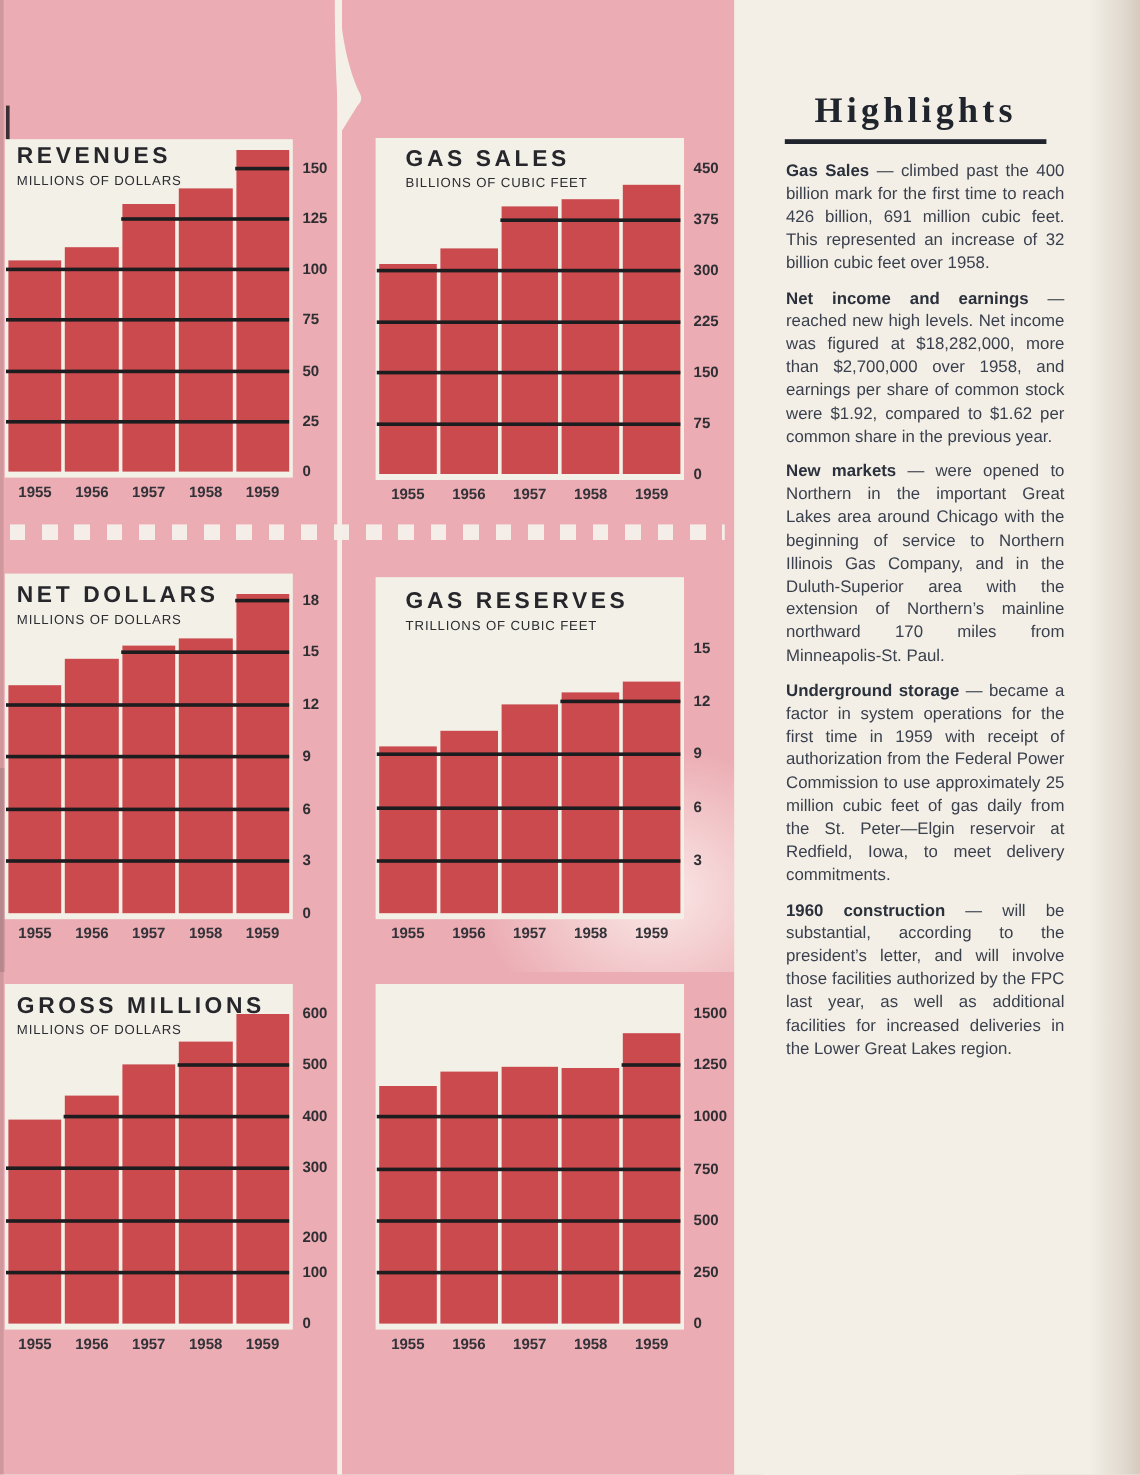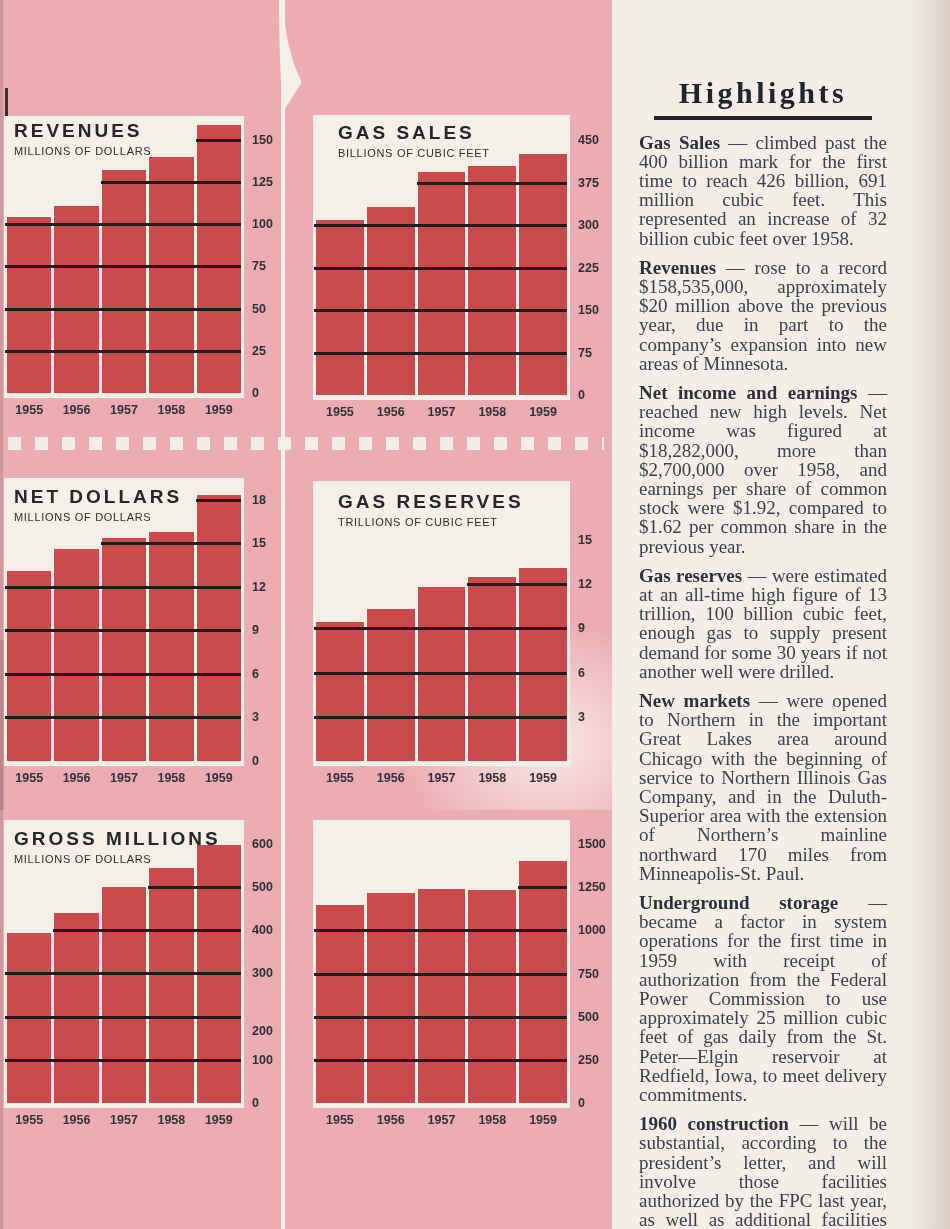--- a/index.html
+++ b/index.html
@@ -30,22 +30,22 @@
   .bar{position:absolute;bottom:5px;background:var(--red);}
   .gridline{position:absolute;height:3px;background:var(--grid);}
   .ytick{position:absolute;font-weight:700;font-size:12.5px;color:#2e2e33;width:40px;}
   .year{position:absolute;font-weight:700;font-size:12.5px;color:#323238;text-align:center;}
   
   .hl{position:absolute;left:612px;top:0;width:338px;height:1229px;background:var(--cream);}
   .hl-inner{position:absolute;left:27px;top:76px;width:248px;}
   .hl-title{margin:0;text-align:center;font-family:"Liberation Serif",serif;font-weight:700;
         font-size:30px;line-height:1.15;letter-spacing:3.5px;color:#20242c;}
   .hl-rule{width:218px;height:4px;background:#20242c;margin:5px auto 13px auto;}
-  .hl-p{font-family:Liberation Serif, serif;font-size:19px;line-height:19.2px;color:var(--ink);
-        text-align:justify;margin:0 0 10px 0;}
+  .hl-p{font-family:Liberation Sans, sans-serif;font-size:14px;line-height:19.2px;color:var(--ink);
+        text-align:justify;margin:0 0 10px 16px;}
   .hl-lead{font-weight:700;color:#2b313c;}
 </style>
 </head>
 <body>
 
 <div class="page">
   <div class="pink-area"></div>
   <div class="scan-light"></div>
   <div class="dashed-band"></div>
   <div class="spine-soft"></div>
@@ -234,23 +234,21 @@
   <svg class="curl" viewBox="0 0 34 120">
     <path d="M2 0 L6 0 C7 30 14 60 23 78 C25 82 24 85 21 88 L6 112 C3 70 2 35 2 0 Z" fill="#f4f0e8"></path>
   </svg>
 
   <aside class="hl">
     <div class="hl-inner">
       <h1 class="hl-title">Highlights</h1>
       <div class="hl-rule"></div>
       <div id="hl-paragraphs">
           <p class="hl-p"><span class="hl-lead">Gas Sales </span><span class="hl-text">— climbed past the 400 billion mark for the first time to reach 426 billion, 691 million cubic feet. This represented an increase of 32 billion cubic feet over 1958.</span></p>
-          <p class="hl-p"><span class="hl-lead">Revenues </span><span class="hl-text">— rose to a record $158,535,000, approximately $20 million above the previous year, due in part to the company’s expansion into new areas of Minnesota.</span></p>
           <p class="hl-p"><span class="hl-lead">Net income and earnings </span><span class="hl-text">— reached new high levels. Net income was figured at $18,282,000, more than $2,700,000 over 1958, and earnings per share of common stock were $1.92, compared to $1.62 per common share in the previous year.</span></p>
-          <p class="hl-p"><span class="hl-lead">Gas reserves </span><span class="hl-text">— were estimated at an all-time high figure of 13 trillion, 100 billion cubic feet, enough gas to supply present demand for some 30 years if not another well were drilled.</span></p>
           <p class="hl-p"><span class="hl-lead">New markets </span><span class="hl-text">— were opened to Northern in the important Great Lakes area around Chicago with the beginning of service to Northern Illinois Gas Company, and in the Duluth-Superior area with the extension of Northern’s mainline northward 170 miles from Minneapolis-St. Paul.</span></p>
           <p class="hl-p"><span class="hl-lead">Underground storage </span><span class="hl-text">— became a factor in system operations for the first time in 1959 with receipt of authorization from the Federal Power Commission to use approximately 25 million cubic feet of gas daily from the St. Peter—Elgin reservoir at Redfield, Iowa, to meet delivery commitments.</span></p>
           <p class="hl-p"><span class="hl-lead">1960 construction </span><span class="hl-text">— will be substantial, according to the president’s letter, and will involve those facilities authorized by the FPC last year, as well as additional facilities for increased deliveries in the Lower Great Lakes region.</span></p>
         </div>
     </div>
   </aside>
 
   <div class="edge-shade"></div>
 </div>
 

